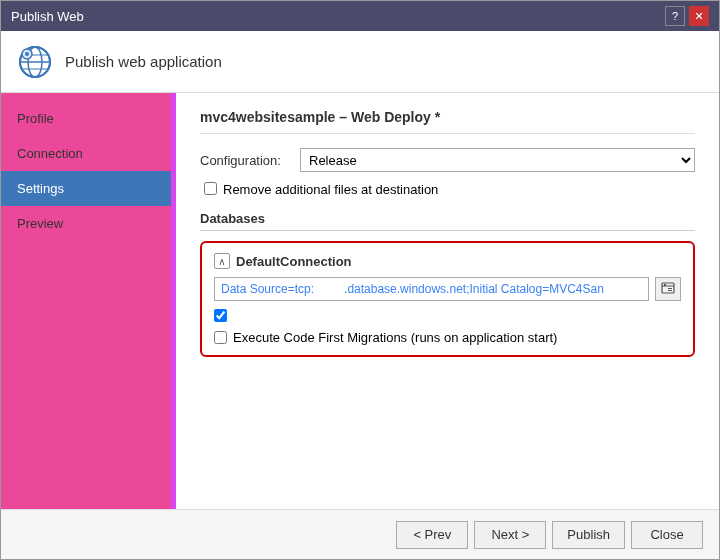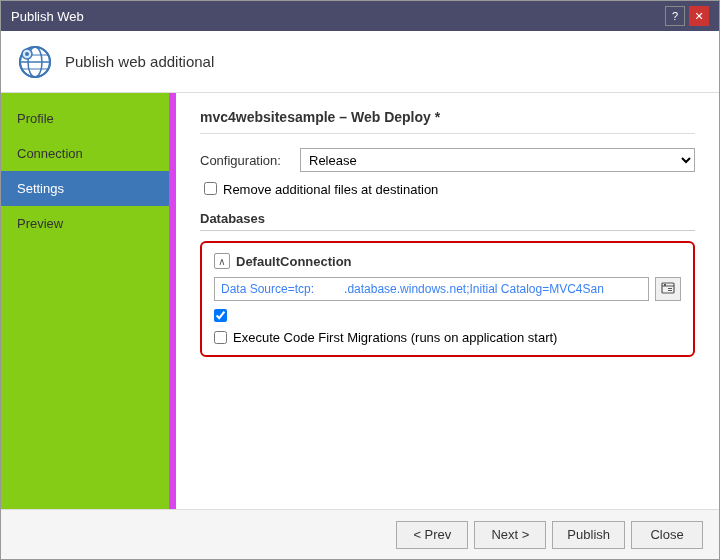--- a/index.html
+++ b/index.html
@@ -80,22 +80,22 @@
       color: #333;
       font-weight: normal;
     }
     .content-area {
       display: flex;
       flex: 1;
       overflow: hidden;
     }
     .sidebar {
       width: 175px;
-      background: #84cc16;
-      border-right: 7px solid #d946ef;
+      background: #ec4899;
+      border-right: 5px solid #d946ef;
       padding-top: 8px;
       flex-shrink: 0;
     }
     .sidebar-item {
       padding: 10px 16px;
       cursor: pointer;
       color: #333;
       font-size: 13px;
     }
     .sidebar-item.active {
@@ -260,21 +260,21 @@
         <circle cx="18" cy="18" r="15" fill="none" stroke="#3d77b8" stroke-width="2"></circle>
         <ellipse cx="18" cy="18" rx="7" ry="15" fill="none" stroke="#3d77b8" stroke-width="1.5"></ellipse>
         <line x1="3" y1="18" x2="33" y2="18" stroke="#3d77b8" stroke-width="1.5"></line>
         <line x1="5" y1="11" x2="31" y2="11" stroke="#3d77b8" stroke-width="1"></line>
         <line x1="5" y1="25" x2="31" y2="25" stroke="#3d77b8" stroke-width="1"></line>
         <circle cx="18" cy="18" r="15" fill="none" stroke="#3d77b8" stroke-width="2"></circle>
         <circle cx="10" cy="10" r="5" fill="#d4e8ff" stroke="#3d77b8" stroke-width="1.5"></circle>
         <circle cx="10" cy="10" r="2" fill="#3d77b8"></circle>
       </svg>
     </div>
-    <span class="header-title">Publish web additional</span>
+    <span class="header-title">Publish web application</span>
   </div>
 
   <div class="content-area">
 
     <div class="sidebar">
       <div class="sidebar-item">
         <span>Profile</span>
       </div>
       <div class="sidebar-item">
         <span>Connection</span>

